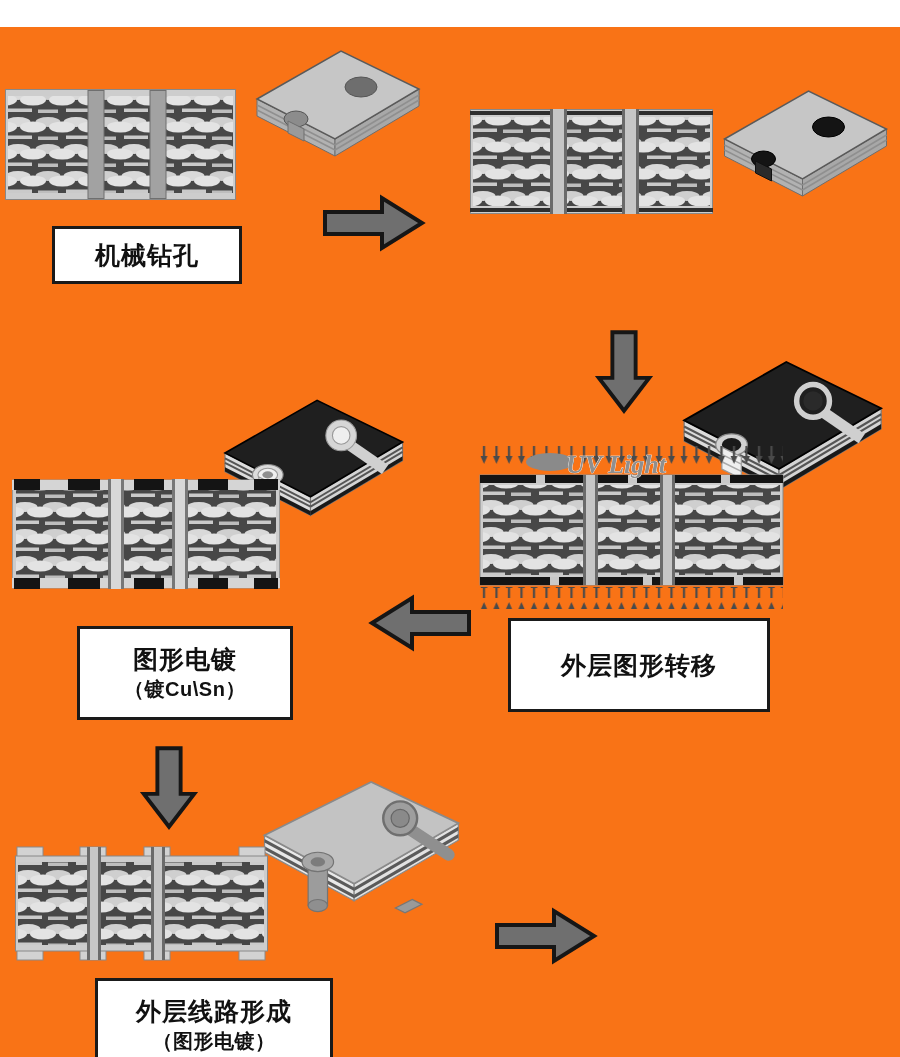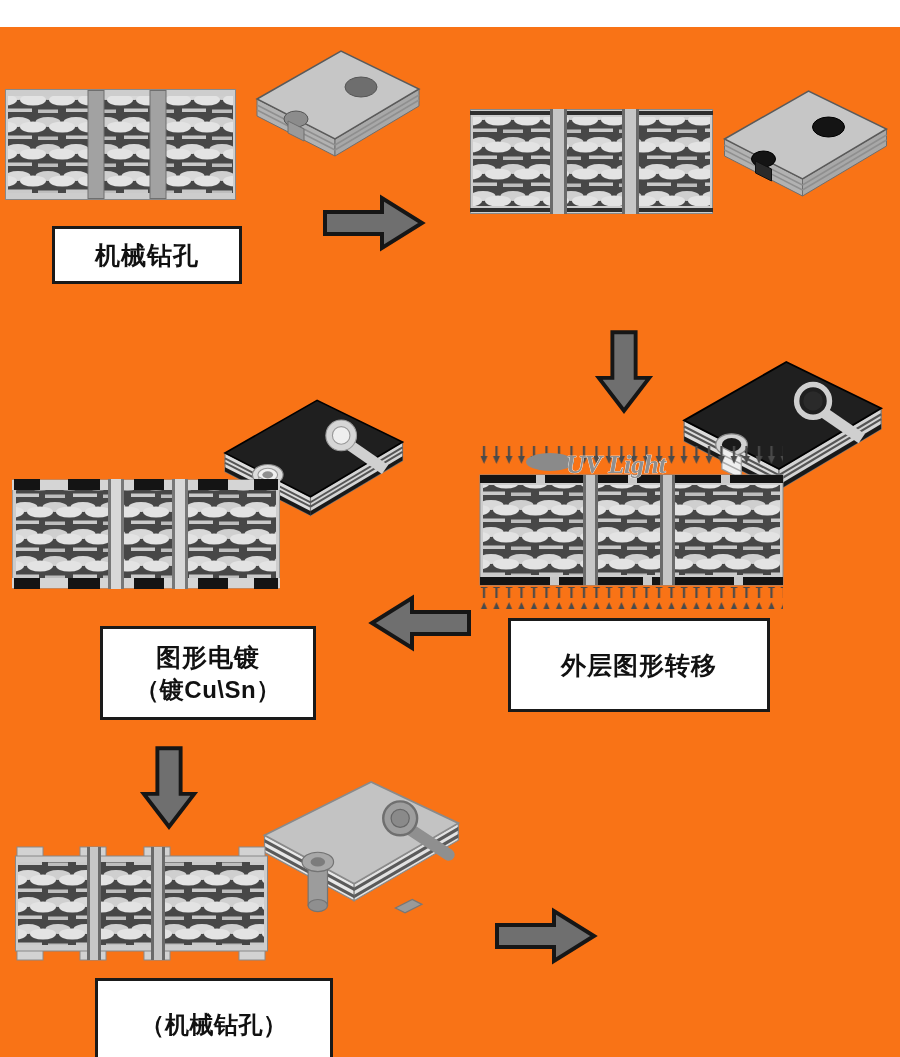--- a/index.html
+++ b/index.html
@@ -7,21 +7,21 @@
     position:relative;width:900px;height:1057px;background:#f97316;
     font-family:"Liberation Sans",sans-serif;overflow:hidden;margin-top:27px;
   }
   .abs{position:absolute;}
   .label-box{
     position:absolute;border:3px solid #1a1a1a;background:#fff;
     display:flex;flex-direction:column;align-items:center;justify-content:center;
     font-weight:bold;color:#111;text-align:center;line-height:1.32;
   }
   .label-box .l1{font-size:25px;letter-spacing:1px;}
-  .label-box .l2{font-size:24px;letter-spacing:0.5px;}
+  .label-box .l2{font-size:20px;letter-spacing:0.5px;}
   .z1{z-index:1;} .z2{z-index:2;}
 </style>
 </head>
 <body>
 
 <div id="canvas">
 
   <svg width="0" height="0" style="position:absolute" aria-hidden="true">
     <defs>
       <pattern id="bundles" width="58" height="27" patternUnits="userSpaceOnUse">
@@ -216,21 +216,21 @@
     <g>
       <rect x="96" y="5" width="16" height="110" fill="#d8d8d8"></rect>
       <rect x="96" y="5" width="3" height="110" fill="#777"></rect>
       <rect x="109" y="5" width="3" height="110" fill="#777"></rect>
       <rect x="160" y="5" width="16" height="110" fill="#d8d8d8"></rect>
       <rect x="160" y="5" width="3" height="110" fill="#777"></rect>
       <rect x="173" y="5" width="3" height="110" fill="#777"></rect>
     </g>
   </svg>
 
-  <div class="label-box" style="left:100px;top:599px;width:210px;height:88px">
+  <div class="label-box" style="left:77px;top:599px;width:210px;height:88px">
     <div class="l1">图形电镀</div>
     <div class="l2">（镀Cu\Sn）</div>
   </div>
 
   <svg class="abs z2" style="left:138px;top:718px" width="62" height="86" viewBox="0 0 64 88">
     <polygon points="20,3 44,3 44,50 58,50 32,84 6,50 20,50" fill="#6f6f6f" stroke="#161616" stroke-width="4"></polygon>
   </svg>
 
   <svg class="abs z1" style="left:250px;top:738px" width="218" height="160" viewBox="0 0 180 132">
     <polygon points="12,58 86,98 86,112 12,72" fill="#e8e8e8" stroke="#8a8a8a"></polygon>
@@ -271,20 +271,21 @@
       <rect x="72" y="5" width="14" height="113" fill="#c6c6c6"></rect>
       <rect x="72" y="5" width="3" height="113" fill="#6a6a6a"></rect>
       <rect x="83" y="5" width="3" height="113" fill="#6a6a6a"></rect>
       <rect x="136" y="5" width="14" height="113" fill="#c6c6c6"></rect>
       <rect x="136" y="5" width="3" height="113" fill="#6a6a6a"></rect>
       <rect x="147" y="5" width="3" height="113" fill="#6a6a6a"></rect>
     </g>
   </svg>
 
   <div class="label-box" style="left:95px;top:951px;width:232px;height:88px">
-    <div class="l2">（机械钻孔）</div>
+    <div class="l1">外层线路形成</div>
+    <div class="l2">（图形电镀）</div>
   </div>
 
   <svg class="abs z2" style="left:492px;top:878px" width="108" height="62" viewBox="0 0 104 62">
     <polygon points="3,20 60,20 60,6 100,31 60,56 60,42 3,42" fill="#6f6f6f" stroke="#161616" stroke-width="4"></polygon>
   </svg>
 
 </div>
 
 </body></html>

